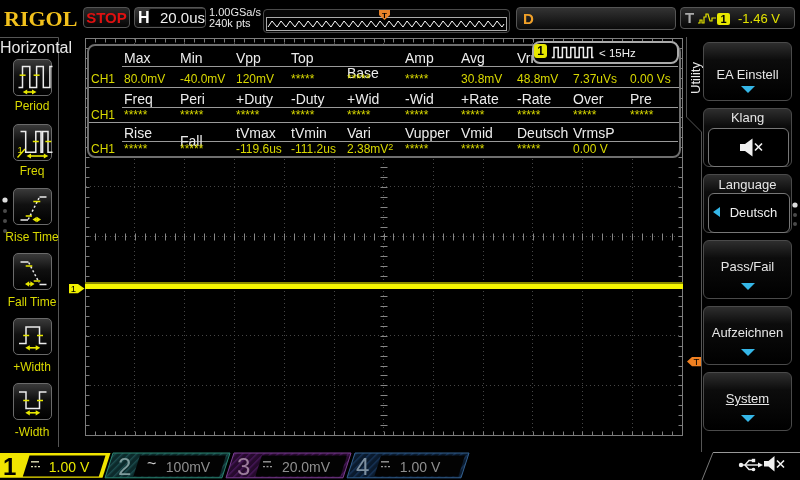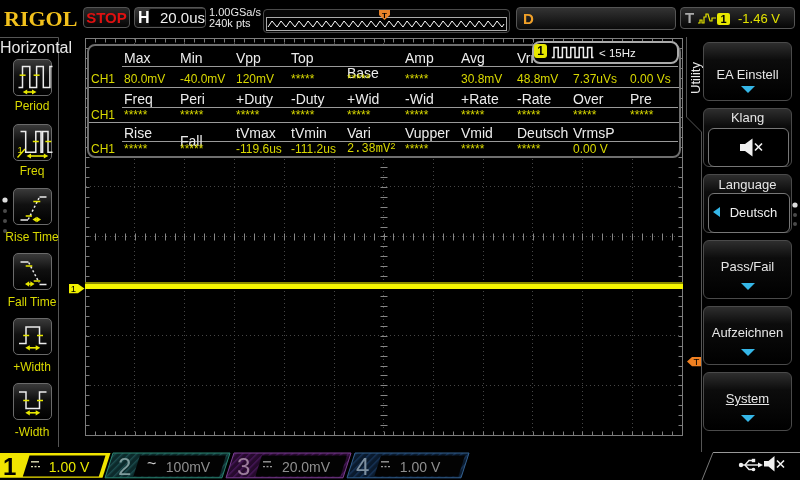--- a/index.html
+++ b/index.html
@@ -563,21 +563,21 @@
     <span class="hdr" style="left:347px;top:126px;">Vari</span>
     <span class="hdr" style="left:405px;top:126px;">Vupper</span>
     <span class="hdr" style="left:461px;top:126px;">Vmid</span>
     <span class="hdr" style="left:517px;top:126px;">Deutsch</span>
     <span class="hdr" style="left:573px;top:126px;">VrmsP</span>
     <span class="val" style="left:91px;top:143px;">CH1</span>
     <span class="val" style="left:124px;top:143px;">*****</span>
     <span class="val" style="left:180px;top:143px;">*****</span>
     <span class="val" style="left:236px;top:143px;">-119.6us</span>
     <span class="val" style="left:291px;top:143px;">-111.2us</span>
-    <span class="val" style="left:347px;top:143px;font-family:Liberation Mono, monospace;">2.38mV<span style="font-size:9px;vertical-align:3px;line-height:0">2</span></span>
+    <span class="val" style="left:347px;top:143px;">2.38mV<span style="font-size:9px;vertical-align:3px;line-height:0">2</span></span>
     <span class="val" style="left:405px;top:143px;">*****</span>
     <span class="val" style="left:461px;top:143px;">*****</span>
     <span class="val" style="left:517px;top:143px;">*****</span>
     <span class="val" style="left:573px;top:143px;">0.00&nbsp;V</span>
   </div>
 
 <div class="abs" style="left:532px;top:41px;width:147px;height:23px;background:#000;
      border:2px solid #aaa;border-radius:8px;box-sizing:border-box;"></div>
 <span class="abs" style="left:534px;top:44px;width:13px;height:14px;background:#e8e800;border-radius:3px;
       text-align:center;color:#000;font-weight:bold;font-size:12px;line-height:15px;">1</span>

